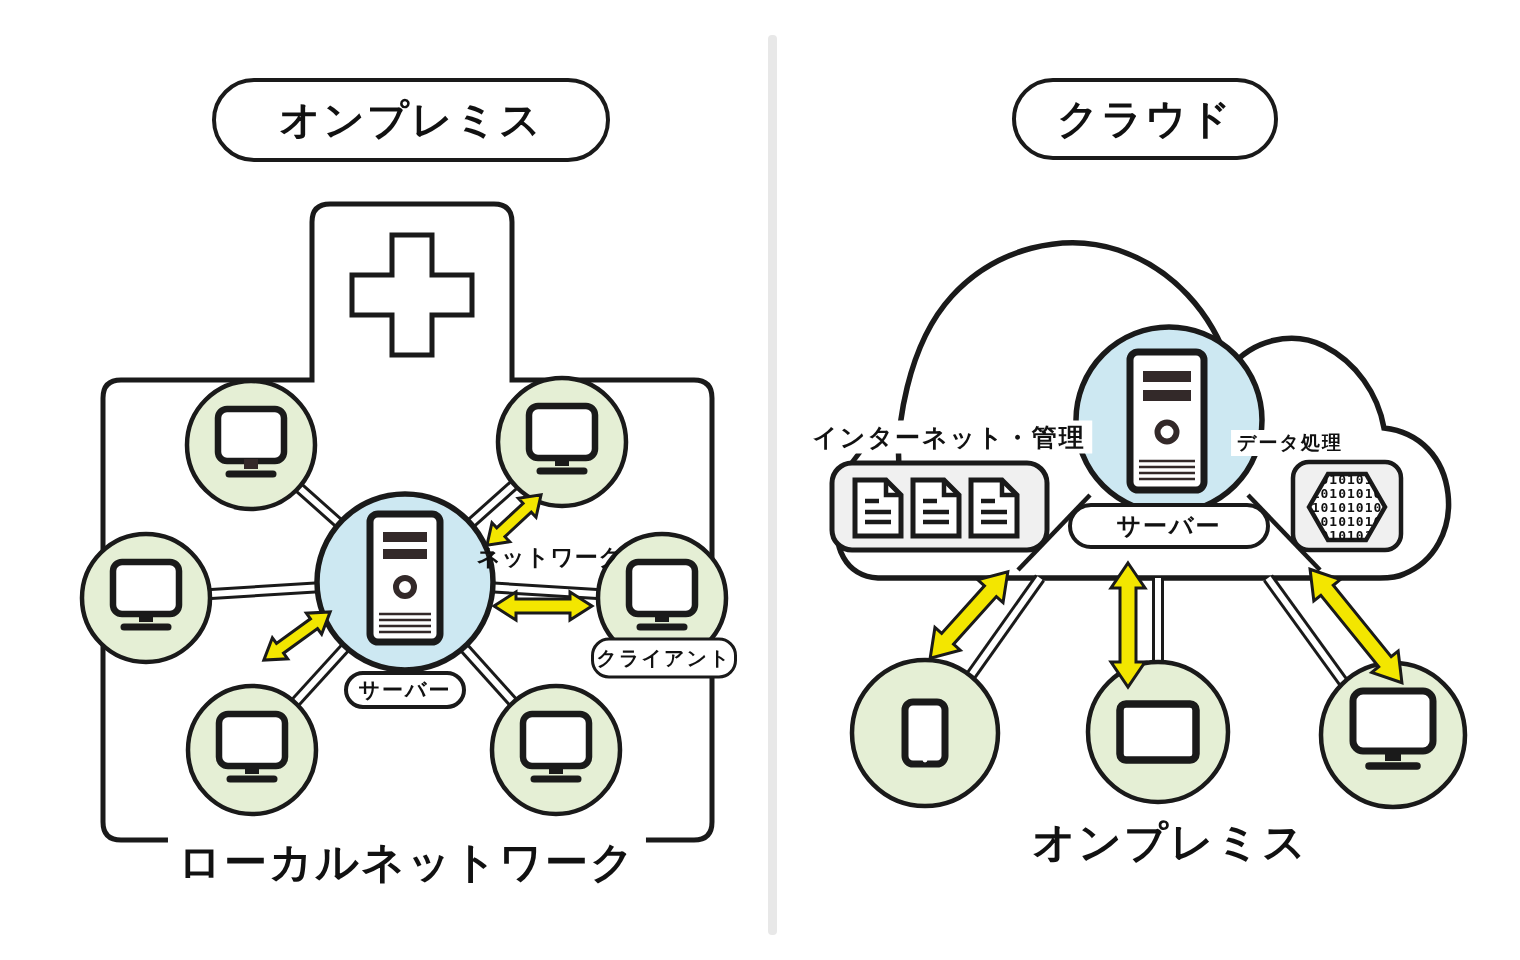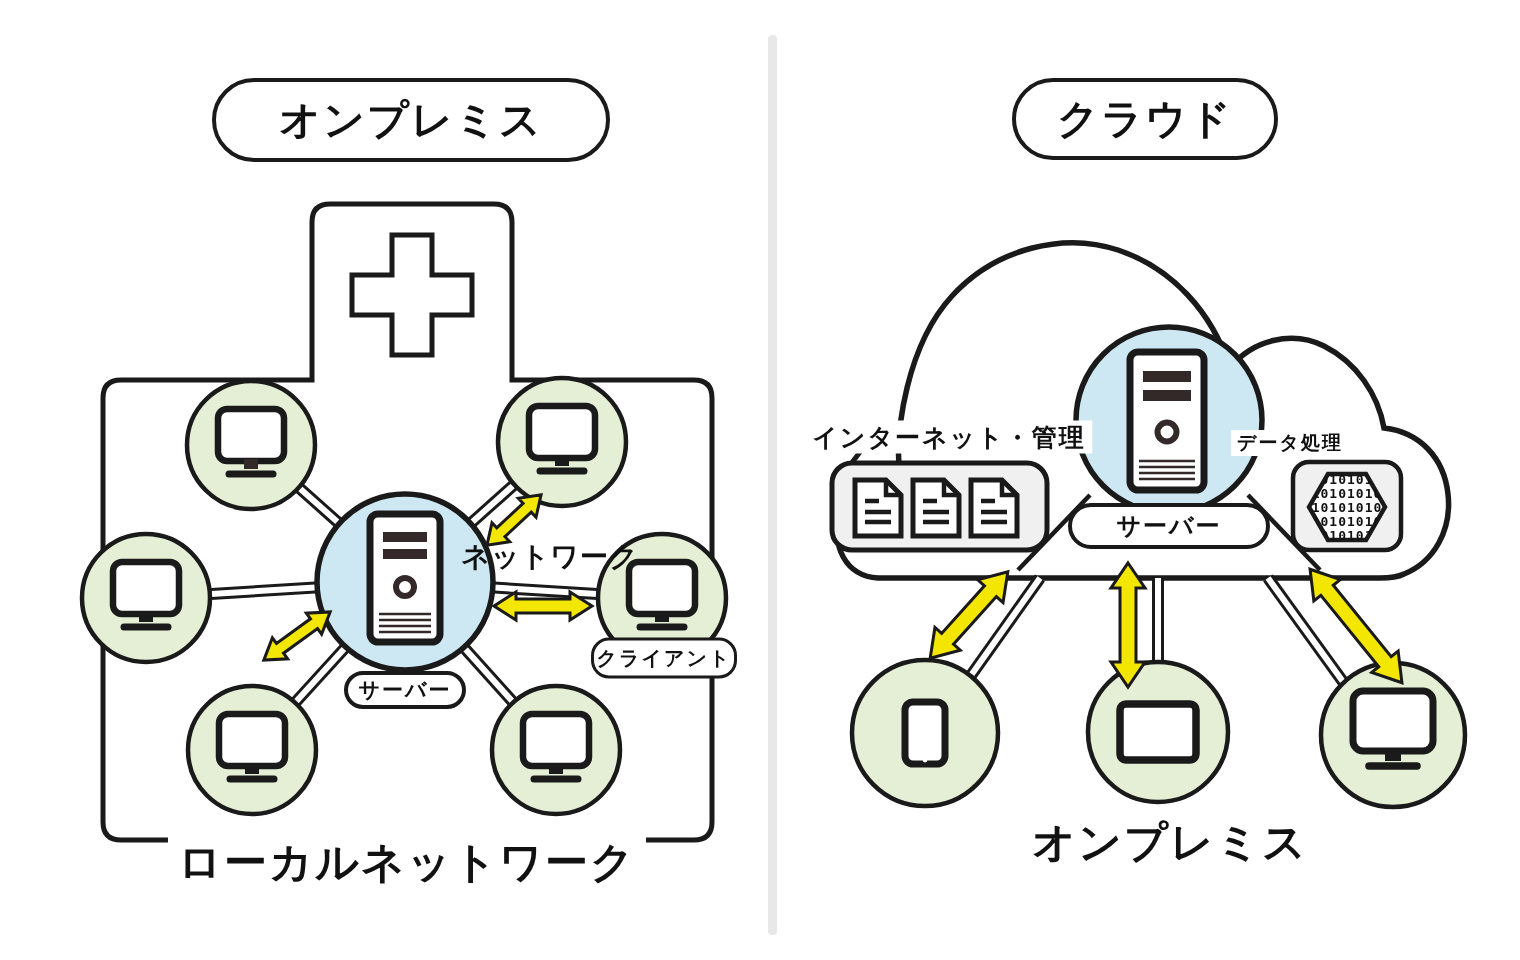--- a/index.html
+++ b/index.html
@@ -252,21 +252,21 @@
   <div class="divider"></div>
 
   <div class="lbl pill title-pill" style="left:411px;top:120px;width:398px;height:84px;">
     <span>オンプレミス</span>
   </div>
 
   <div class="lbl pill title-pill" style="left:1145px;top:119px;width:266px;height:82px;">
     <span>クラウド</span>
   </div>
 
-  <div class="lbl" style="left:550px;top:557px;font-size:28px;letter-spacing:1px;">ネットワーク</div>
+  <div class="lbl" style="left:550px;top:557px;font-size:23px;letter-spacing:1px;">ネットワーク</div>
 
   <div class="lbl pill small-pill" style="left:405px;top:690px;width:122px;height:38px;border-width:4px;">
     <span>サーバー</span>
   </div>
 
   <div class="lbl pill" style="left:664px;top:658px;width:146px;height:41px;border-width:3.5px;border-radius:18px;font-size:20px;">
     <span>クライアント</span>
   </div>
 
   <div class="lbl bg-white" style="left:407px;top:863px;font-size:43px;">ローカルネットワーク</div>

